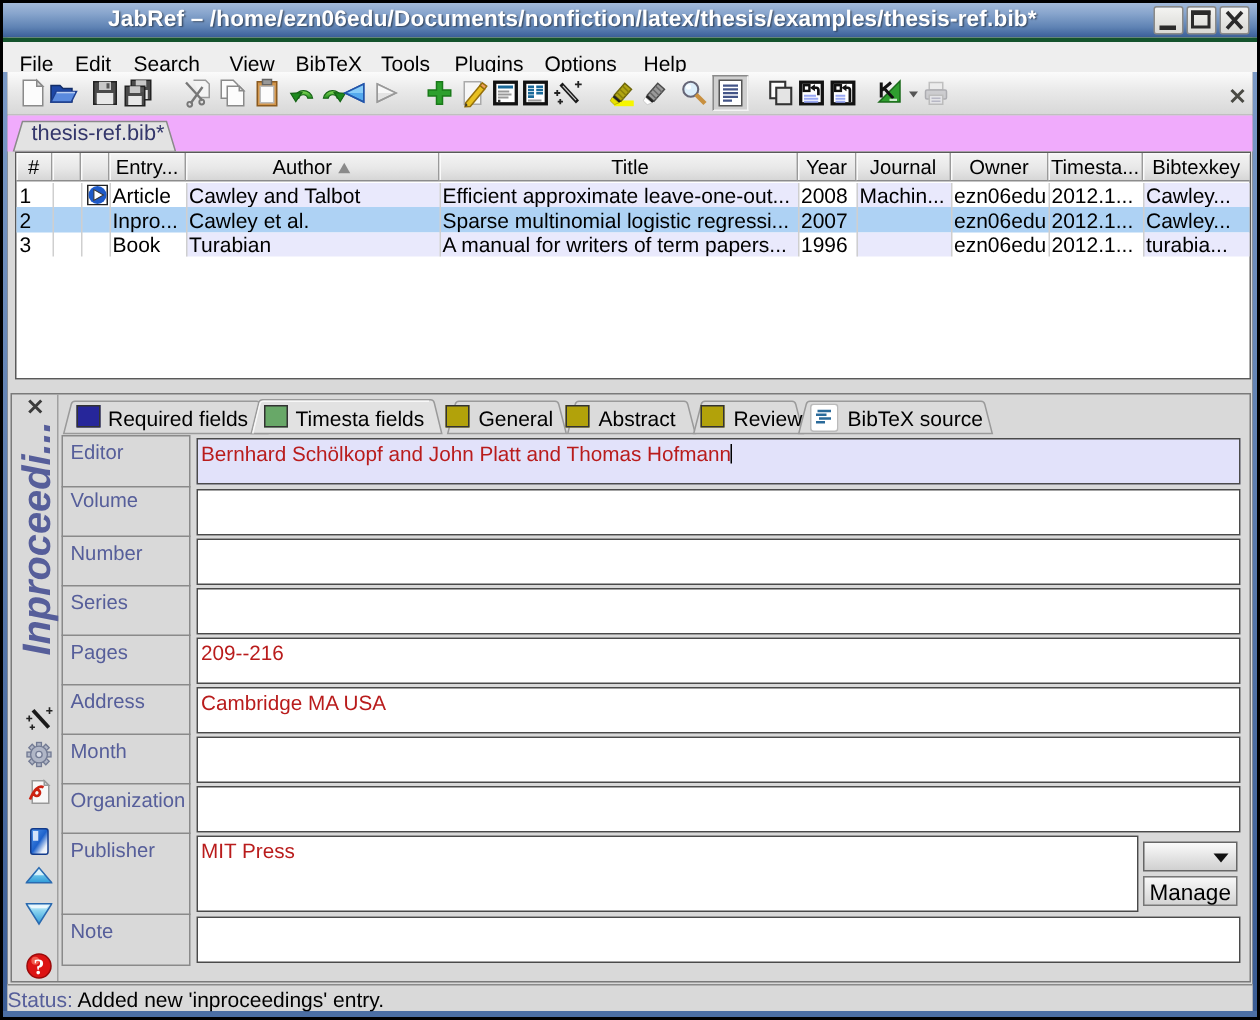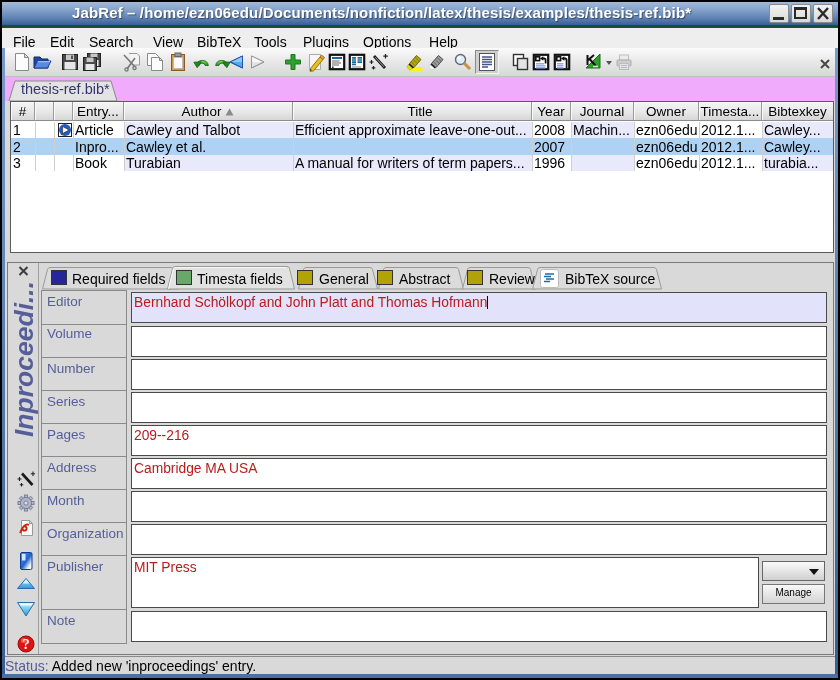--- a/index.html
+++ b/index.html
@@ -292,20 +292,21 @@
   <svg style="position:absolute; left:47px; top:21px;" width="14" height="14" viewBox="0 0 14 14">
       <rect x="0.5" y="0.5" width="13" height="13" fill="#fff" stroke="#222" stroke-width="1"></rect>
       <circle cx="7" cy="7" r="6" fill="#1e5ac8"></circle>
       <path d="M4.6 3.4 L11 7 L4.6 10.6 Z" fill="#fff" stroke="#333" stroke-width=".7"></path>
     </svg>
 
   <div class="sel" style="position:absolute; left:0; top:36px; width:822px; height:17px;"></div>
   <div class="cell" style="left:0; top:37px; width:24px;">2</div>
   <div class="cell" style="left:62px; top:37px; width:51px;">Inpro...</div>
   <div class="cell" style="left:113px; top:37px; width:169px;">Cawley et al.</div>
+  <div class="cell" style="left:282px; top:37px; width:239px;">Sparse multinomial logistic regressi...</div>
   <div class="cell" style="left:521px; top:37px; width:39px;">2007</div>
   <div class="cell" style="left:623px; top:37px; width:65px;">ezn06edu</div>
   <div class="cell" style="left:688px; top:37px; width:63px;">2012.1...</div>
   <div class="cell" style="left:751px; top:37px; width:71px;">Cawley...</div>
 
   <div class="cell" style="left:0; top:53px; width:24px;">3</div>
   <div class="cell" style="left:62px; top:53px; width:51px;">Book</div>
   <div class="cell lav" style="left:113px; top:53px; width:169px;">Turabian</div>
   <div class="cell lav" style="left:282px; top:53px; width:239px;">A manual for writers of term papers...</div>
   <div class="cell" style="left:521px; top:53px; width:50px;">1996</div>
@@ -472,16 +473,16 @@
   <div class="fbox" style="top:228px; width:696px; height:31px;"></div>
   <div class="fbox" style="top:261px; width:696px; height:31px;"></div>
   <div class="fbox" style="top:294px; width:628px; height:51px;">
       <span class="ftext">MIT Press</span>
     </div>
   <div class="fbox" style="top:348px; width:696px; height:31px;"></div>
 
   <div style="position:absolute; left:754px; top:298px; width:63px; height:20px; background:linear-gradient(#fafafa,#d0d0d0); border:1px solid #666;">
       <span style="position:absolute; right:5px; top:7px; width:0; height:0; border-left:5px solid transparent; border-right:5px solid transparent; border-top:6px solid #111;"></span>
     </div>
-  <div style="position:absolute; left:754px; top:321px; width:63px; height:20px; background:linear-gradient(#f8f8f8,#d4d4d4); border:1px solid #777; font-size:10px; text-align:center; padding-top:2px;">Manage</div>
+  <div style="position:absolute; left:754px; top:321px; width:63px; height:20px; background:linear-gradient(#f8f8f8,#d4d4d4); border:1px solid #777; font-size:15px; text-align:center; padding-top:2px;">Manage</div>
 </div>
 
 <div class="abs" id="statusbar"><span style="color:#565e9a;">Status:</span> <span style="color:#000;">Added new 'inproceedings' entry.</span></div>
 
 </body></html>

